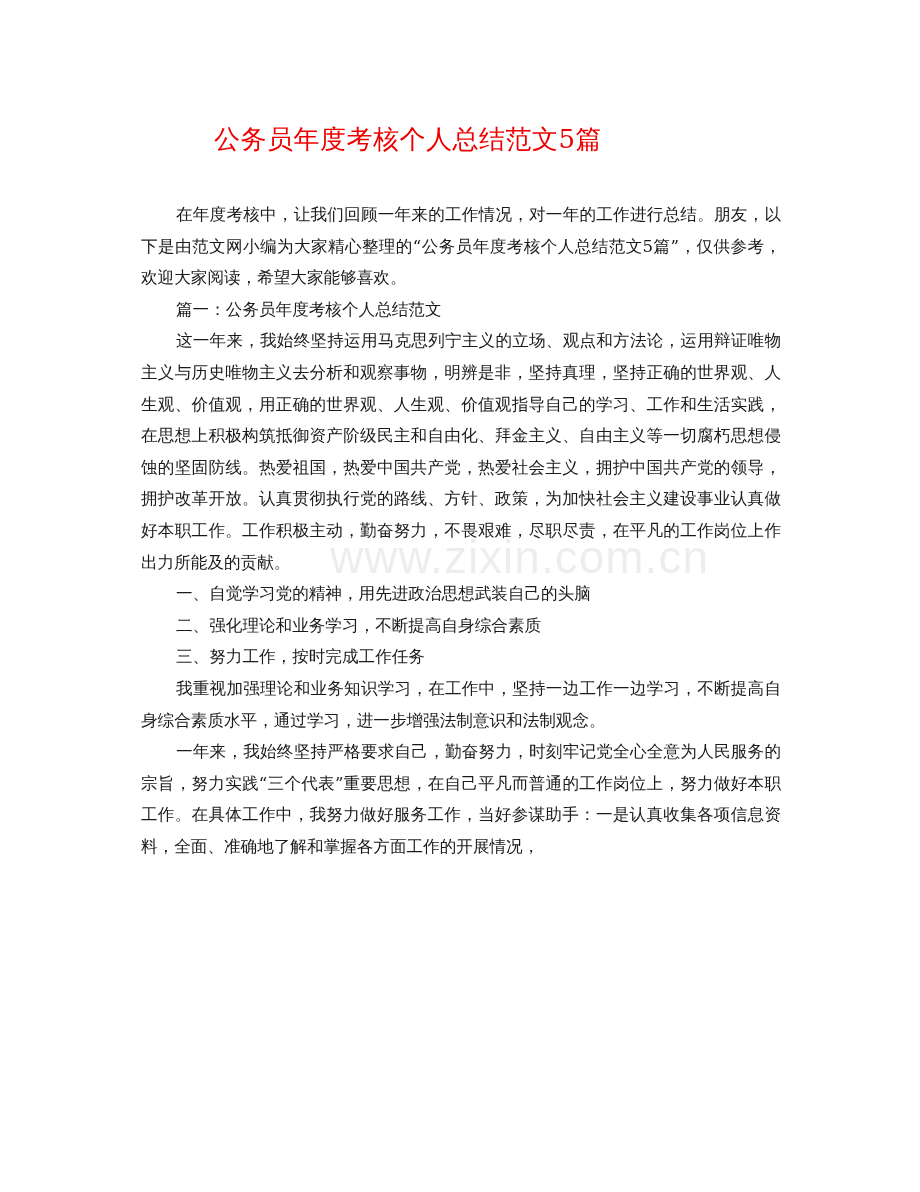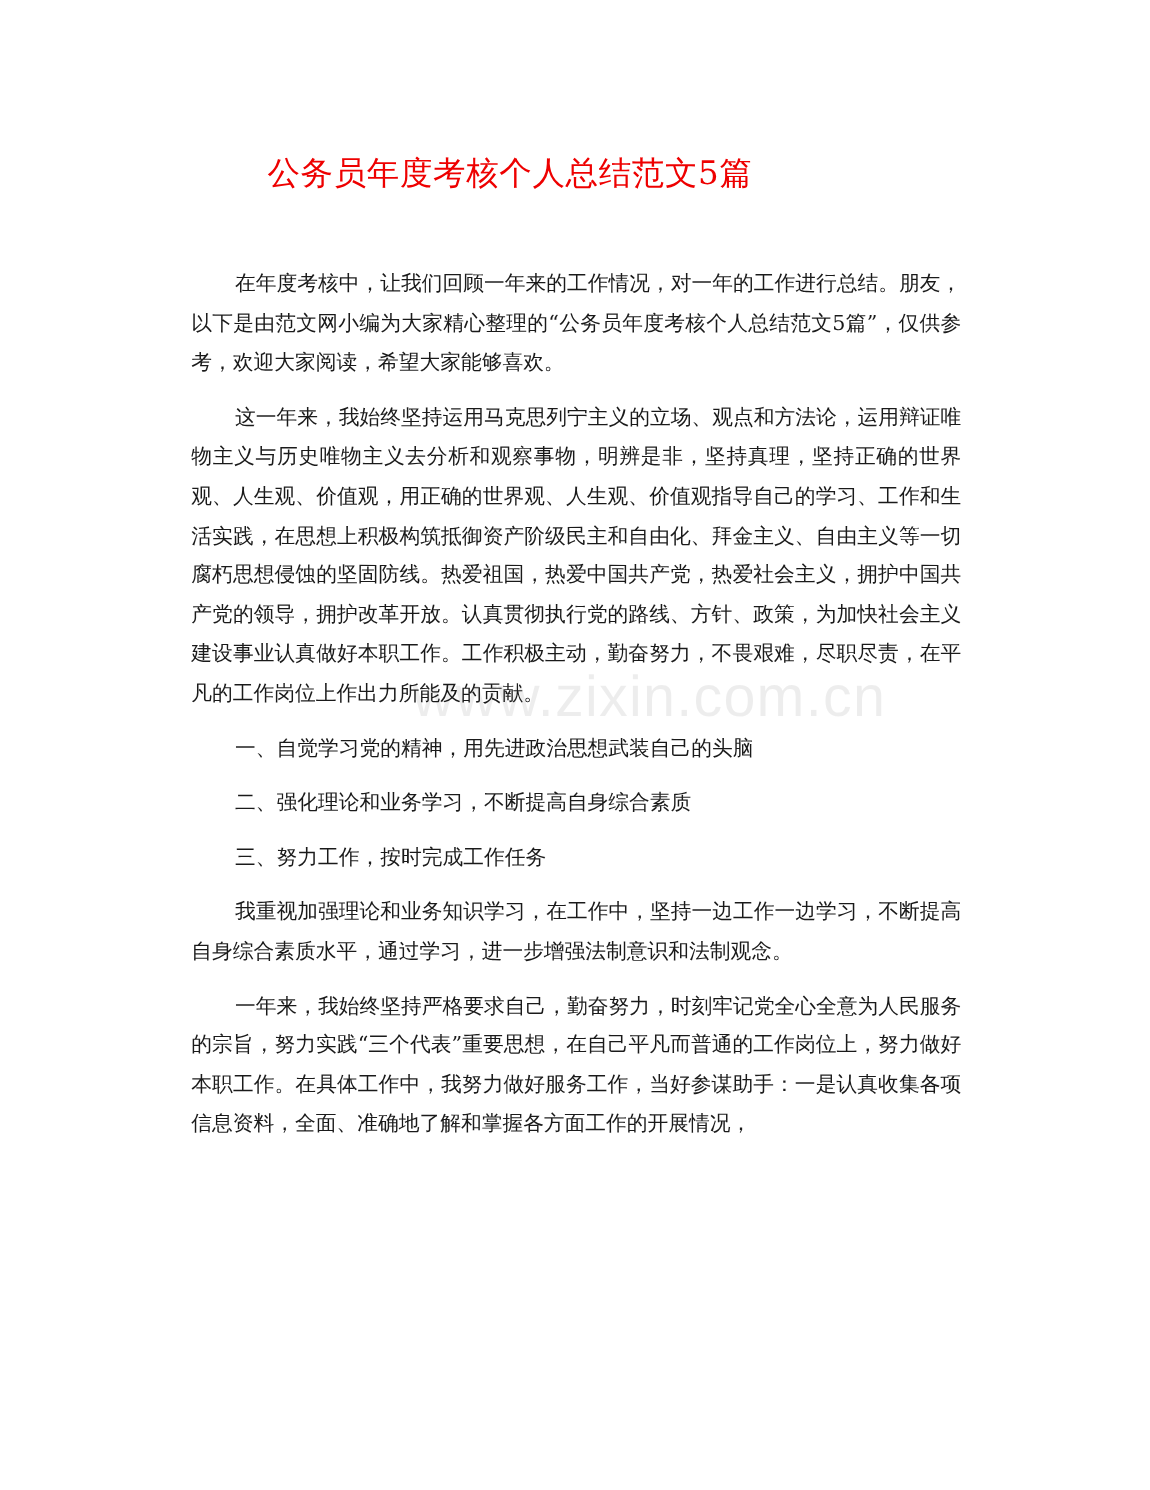--- a/index.html
+++ b/index.html
@@ -11,35 +11,36 @@
       position: absolute; left: 0; top: 119px; width: 816px; text-align: center;
       color: #ee0000; font-size: 26px; line-height: 40px; letter-spacing: 0.5px;
       font-family: "DejaVu Serif", "Liberation Serif", serif;
     }
     .body {
       position: absolute; left: 141px; top: 199px; width: 640px;
       font-family: "DejaVu Serif", "Liberation Serif", serif;
       font-size: 16.6px; line-height: 31.6px; color: #1a1a1a;
       text-align: justify;
     }
-    .body p { margin: 12px; text-indent: 35px; }
+    .body p { margin: 0; text-indent: 35px; }
     .watermark {
       position: absolute; left: 330px; top: 530px;
       font-family: "Liberation Sans", sans-serif; font-size: 46px;
       color: rgba(0,0,0,0.07); letter-spacing: 1px; pointer-events: none;
     }
   </style>
 </head>
 <body>
 
 <div class="page">
   <div class="title">公务员年度考核个人总结范文5篇</div>
   <div class="watermark">www.zixin.com.cn</div>
   <div class="body">
     <p>在年度考核中，让我们回顾一年来的工作情况，对一年的工作进行总结。朋友，以下是由范文网小编为大家精心整理的“公务员年度考核个人总结范文5篇”，仅供参考，欢迎大家阅读，希望大家能够喜欢。</p>
+    <p>篇一：公务员年度考核个人总结范文</p>
     <p>这一年来，我始终坚持运用马克思列宁主义的立场、观点和方法论，运用辩证唯物主义与历史唯物主义去分析和观察事物，明辨是非，坚持真理，坚持正确的世界观、人生观、价值观，用正确的世界观、人生观、价值观指导自己的学习、工作和生活实践，在思想上积极构筑抵御资产阶级民主和自由化、拜金主义、自由主义等一切腐朽思想侵蚀的坚固防线。热爱祖国，热爱中国共产党，热爱社会主义，拥护中国共产党的领导，拥护改革开放。认真贯彻执行党的路线、方针、政策，为加快社会主义建设事业认真做好本职工作。工作积极主动，勤奋努力，不畏艰难，尽职尽责，在平凡的工作岗位上作出力所能及的贡献。</p>
     <p>一、自觉学习党的精神，用先进政治思想武装自己的头脑</p>
     <p>二、强化理论和业务学习，不断提高自身综合素质</p>
     <p>三、努力工作，按时完成工作任务</p>
     <p>我重视加强理论和业务知识学习，在工作中，坚持一边工作一边学习，不断提高自身综合素质水平，通过学习，进一步增强法制意识和法制观念。</p>
     <p>一年来，我始终坚持严格要求自己，勤奋努力，时刻牢记党全心全意为人民服务的宗旨，努力实践“三个代表”重要思想，在自己平凡而普通的工作岗位上，努力做好本职工作。在具体工作中，我努力做好服务工作，当好参谋助手：一是认真收集各项信息资料，全面、准确地了解和掌握各方面工作的开展情况，</p>
   </div>
 </div>
 
 </body></html>

